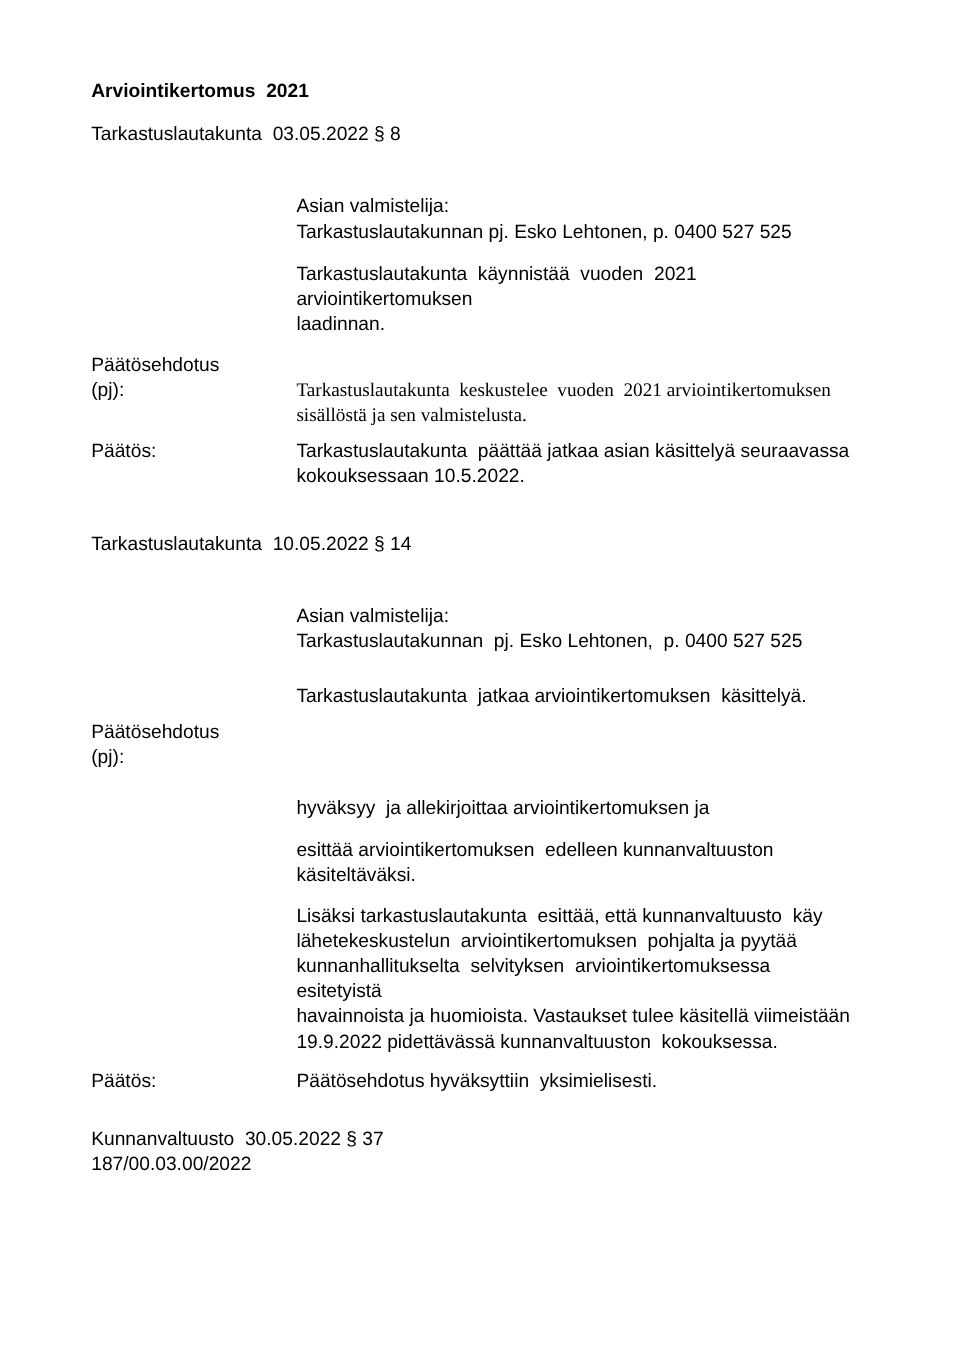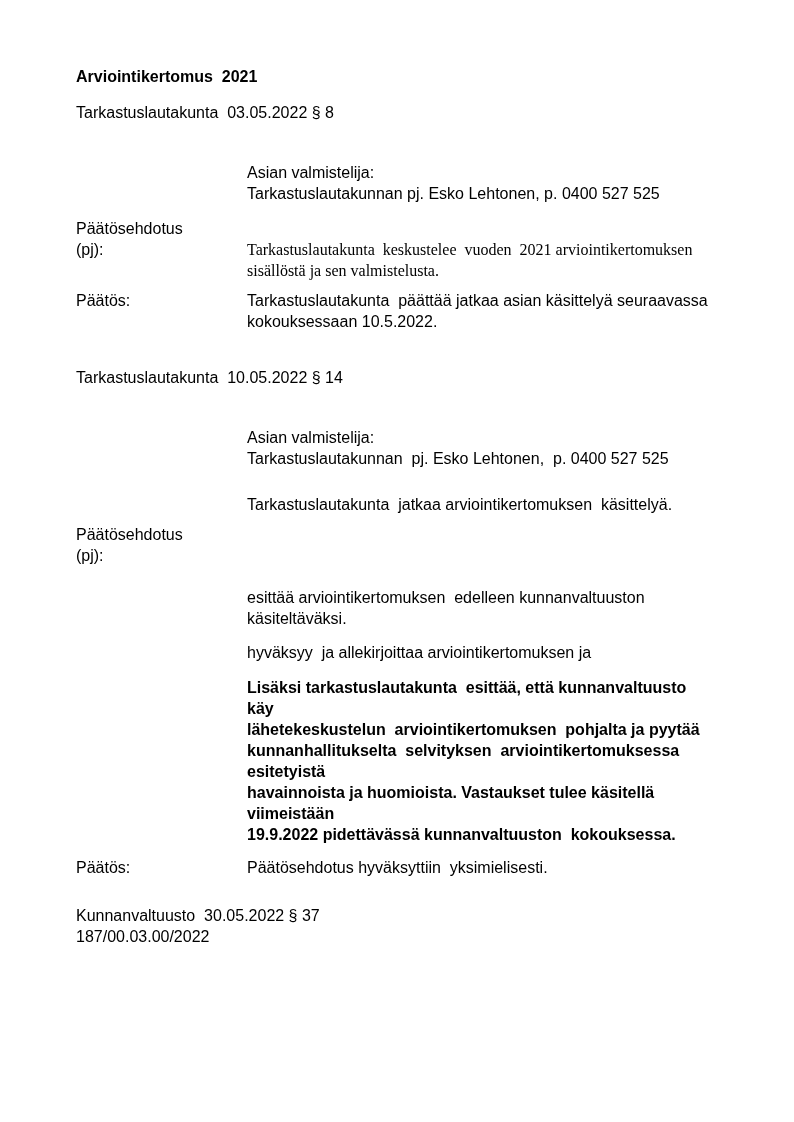--- a/index.html
+++ b/index.html
@@ -19,40 +19,42 @@
   .pre { white-space: pre-wrap; }
   .title { font-weight: bold; margin-bottom: 15px; }
   .heading { margin-bottom: 39px; }
   .mb-h1 { }
   .indent { margin-left: 171px; }
   .row { display: flex; }
   .row .label { flex: 0 0 171px; width: 171px; }
   .row .content { flex: 1; }
   .offset1 { margin-top: 21px; font-family: Liberation Serif, serif; }
   .mb9  { margin-bottom: 9px; }
-  .mb12 { margin-bottom: 12px; font-weight: bold; }
+  .mb12 { margin-bottom: 12px; }
   .mb13 { margin-bottom: 13px; }
   .mb14 { margin-bottom: 14px; }
   .mb21 { margin-bottom: 21px; }
   .mb25 { margin-bottom: 25px; }
   .mb27 { margin-bottom: 27px; }
   .mb35 { margin-bottom: 35px; }
 </style>
 </head>
 <body>
 
 <div class="page">
 
   <div class="title pre">Arviointikertomus  2021</div>
 
   <div class="heading pre mb-h1">Tarkastuslautakunta  03.05.2022 § 8</div>
 
   <div class="indent pre mb14">Asian valmistelija:
 Tarkastuslautakunnan pj. Esko Lehtonen, p. 0400 527 525</div>
 
+  <div class="indent pre mb13">Tarkastuslautakunta  käynnistää  vuoden  2021 arviointikertomuksen
+laadinnan.</div>
 
   <div class="row mb9">
     <div class="label pre">Päätösehdotus
 (pj):</div>
     <div class="content pre offset1">Tarkastuslautakunta  keskustelee  vuoden  2021 arviointikertomuksen
 sisällöstä ja sen valmistelusta.</div>
   </div>
 
   <div class="row mb35">
     <div class="label pre">Päätös:</div>
@@ -65,23 +67,23 @@
   <div class="indent pre mb25">Asian valmistelija:
 Tarkastuslautakunnan  pj. Esko Lehtonen,  p. 0400 527 525</div>
 
   <div class="indent pre mb9">Tarkastuslautakunta  jatkaa arviointikertomuksen  käsittelyä.</div>
 
   <div class="row mb21">
     <div class="label pre">Päätösehdotus
 (pj):</div>
   </div>
 
+  <div class="indent pre mb14">hyväksyy  ja allekirjoittaa arviointikertomuksen ja</div>
   <div class="indent pre mb13">esittää arviointikertomuksen  edelleen kunnanvaltuuston
 käsiteltäväksi.</div>
-  <div class="indent pre mb14">hyväksyy  ja allekirjoittaa arviointikertomuksen ja</div>
   <div class="indent pre mb12">Lisäksi tarkastuslautakunta  esittää, että kunnanvaltuusto  käy
 lähetekeskustelun  arviointikertomuksen  pohjalta ja pyytää
 kunnanhallitukselta  selvityksen  arviointikertomuksessa  esitetyistä
 havainnoista ja huomioista. Vastaukset tulee käsitellä viimeistään
 19.9.2022 pidettävässä kunnanvaltuuston  kokouksessa.</div>
 
   <div class="row mb27">
     <div class="label pre">Päätös:</div>
     <div class="content pre">Päätösehdotus hyväksyttiin  yksimielisesti.</div>
   </div>

